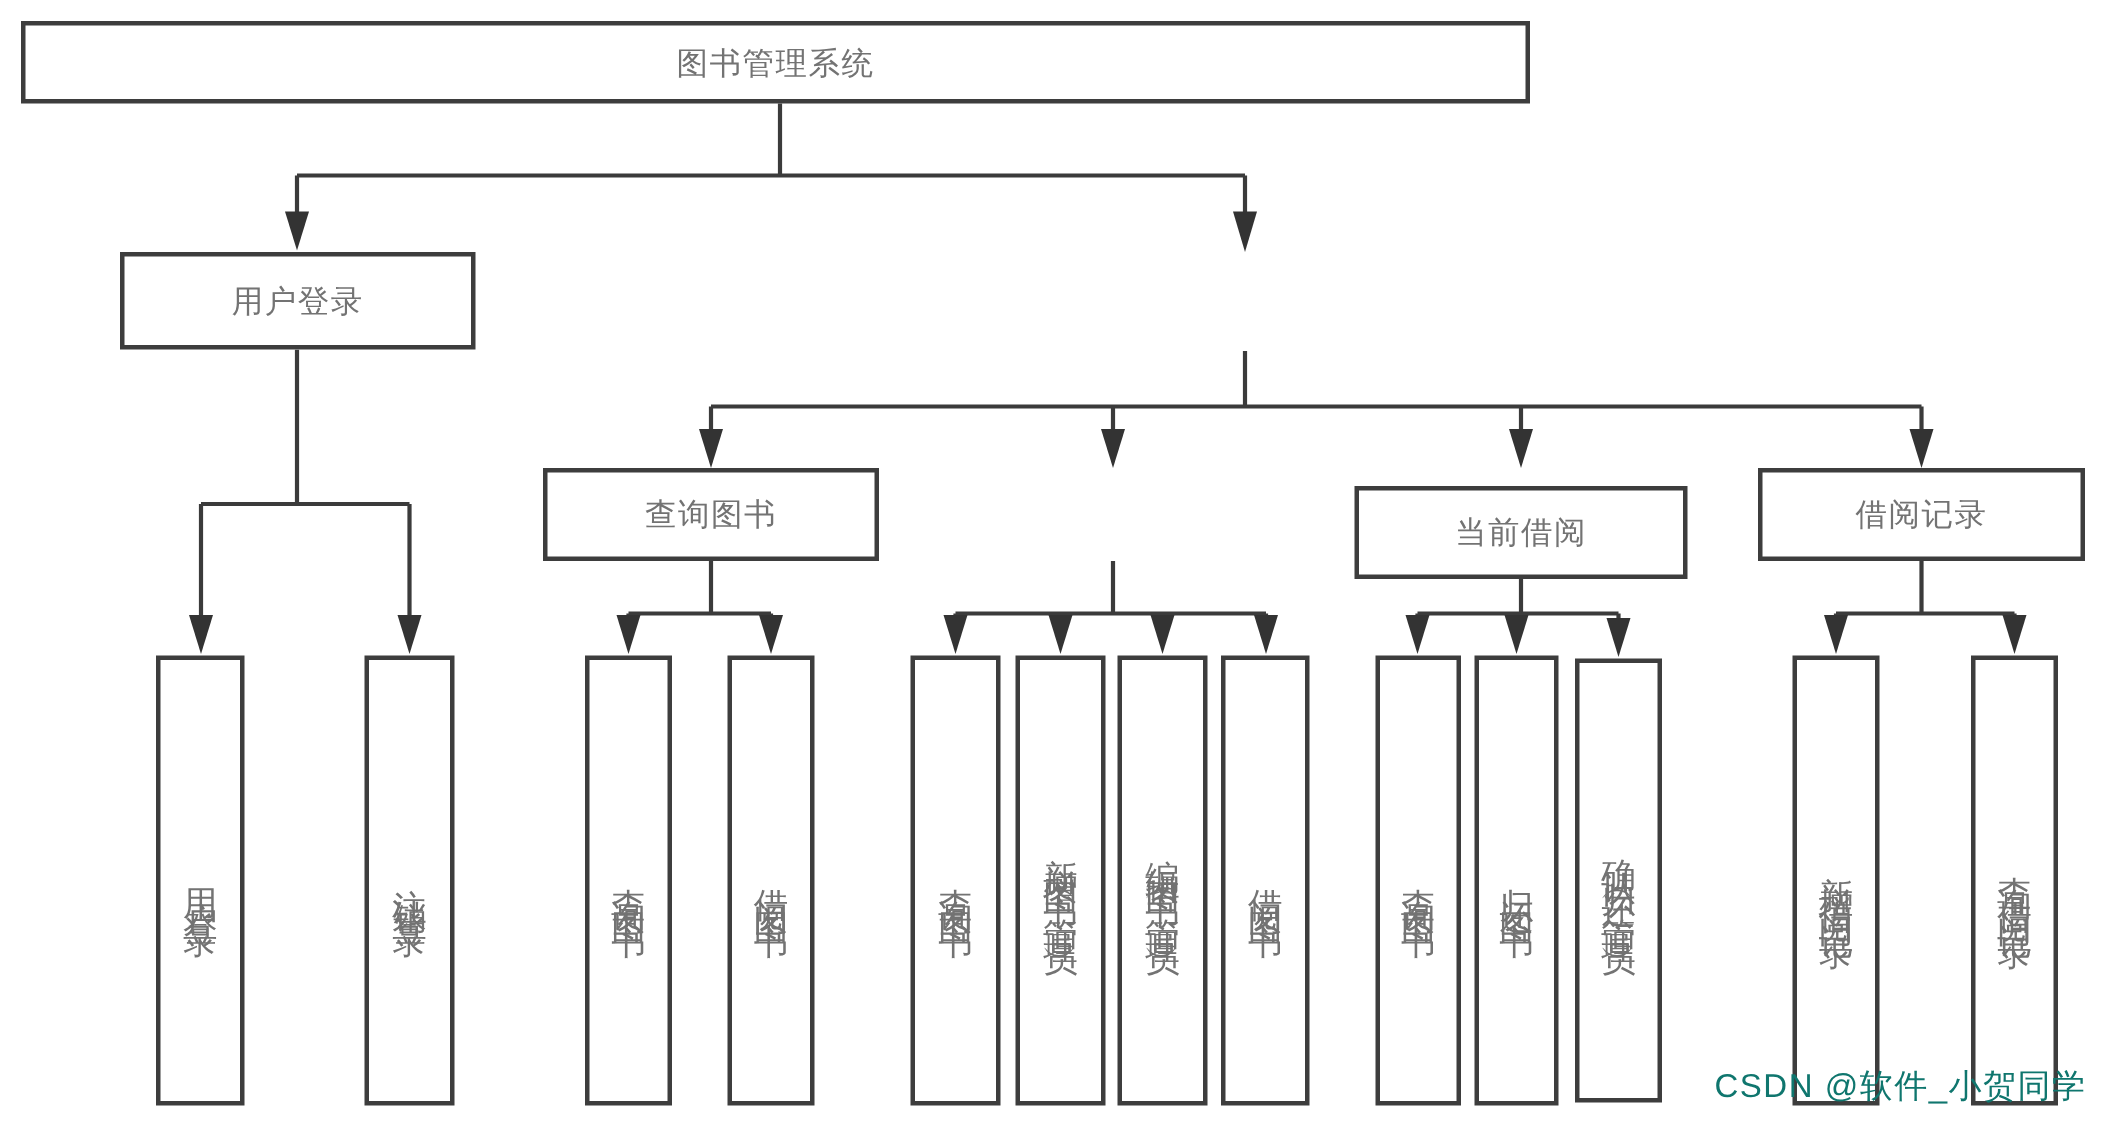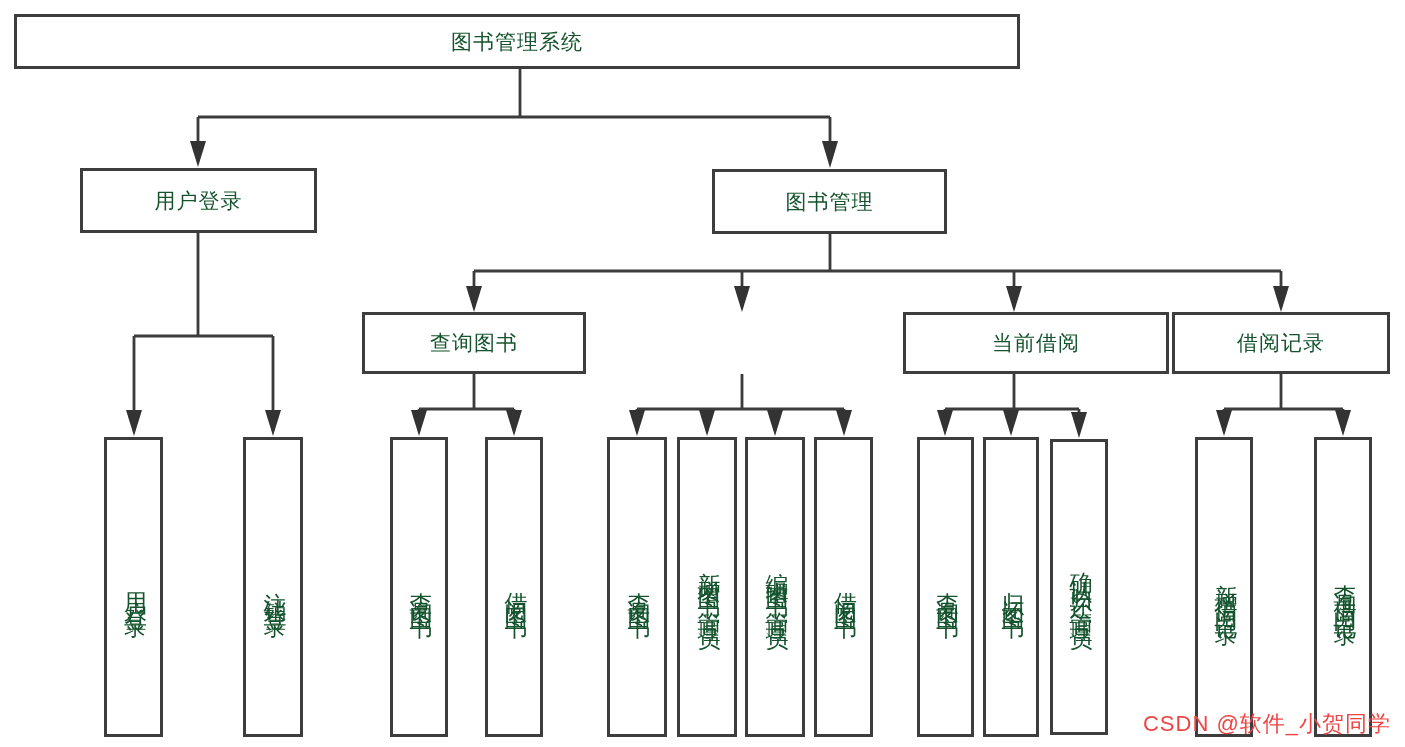--- a/index.html
+++ b/index.html
@@ -11,39 +11,38 @@
     overflow:hidden;
   }
   .wires{position:absolute;left:0;top:0;}
   .wires path{stroke:#3b3b3b;stroke-width:2.8;fill:none;}
   .wires polygon{fill:#333333;stroke:none;}
   .node{
     position:absolute;
     box-sizing:border-box;
     background:#ffffff;
     border:3px solid #3d3d3d;
-    color:#14532d;
+    color:#737373;
     display:flex;align-items:center;justify-content:center;
     text-align:center;
-    font-family:Liberation Mono, monospace;
   }
   .node.h{font-size:21px;letter-spacing:1px;}
   .node.v{
     font-size:23px;
     line-height:1;
     writing-mode:vertical-rl;
     text-orientation:mixed;
     letter-spacing:8px;
     padding-top:6px;
   }
   .watermark{
     position:absolute;
     right:14px;bottom:8px;
     font-size:22px;
-    color:#ef4444;
+    color:#0f766e;
     letter-spacing:1px;
     white-space:nowrap;
   }
 </style>
 </head>
 <body>
 
 <div id="stage">
 
   <svg class="wires" width="1405" height="747" viewBox="0 0 1405 747">
@@ -92,24 +91,23 @@
     <g>
       <path d="M1281 374 V409 M1224 409 H1343 M1224 409 V414 M1343 409 V414"></path>
       <polygon points="1216,410 1232,410 1224,436"></polygon>
       <polygon points="1335,410 1351,410 1343,436"></polygon>
     </g>
   </svg>
 
   <div class="node h" style="left:14px;top:14px;width:1006px;height:55px">图书管理系统</div>
 
   <div class="node h" style="left:80px;top:168px;width:237px;height:65px">用户登录</div>
-  <div class="node h" style="left:712px;top:169px;width:235px;height:65px">图书管理</div>
 
   <div class="node h" style="left:362px;top:312px;width:224px;height:62px">查询图书</div>
-  <div class="node h" style="left:903px;top:312px;width:266px;height:62px">当前借阅</div>
+  <div class="node h" style="left:903px;top:324px;width:222px;height:62px">当前借阅</div>
   <div class="node h" style="left:1172px;top:312px;width:218px;height:62px">借阅记录</div>
 
   <div class="node v" style="left:104px;top:437px;width:59px;height:300px">用户登录</div>
   <div class="node v" style="left:243px;top:437px;width:60px;height:300px">注销登录</div>
 
   <div class="node v" style="left:390px;top:437px;width:58px;height:300px">查询图书</div>
   <div class="node v" style="left:485px;top:437px;width:58px;height:300px">借阅图书</div>
 
   <div class="node v" style="left:607px;top:437px;width:60px;height:300px">查询图书</div>
   <div class="node v" style="left:677px;top:437px;width:60px;height:300px">新增图书（管理员）</div>

